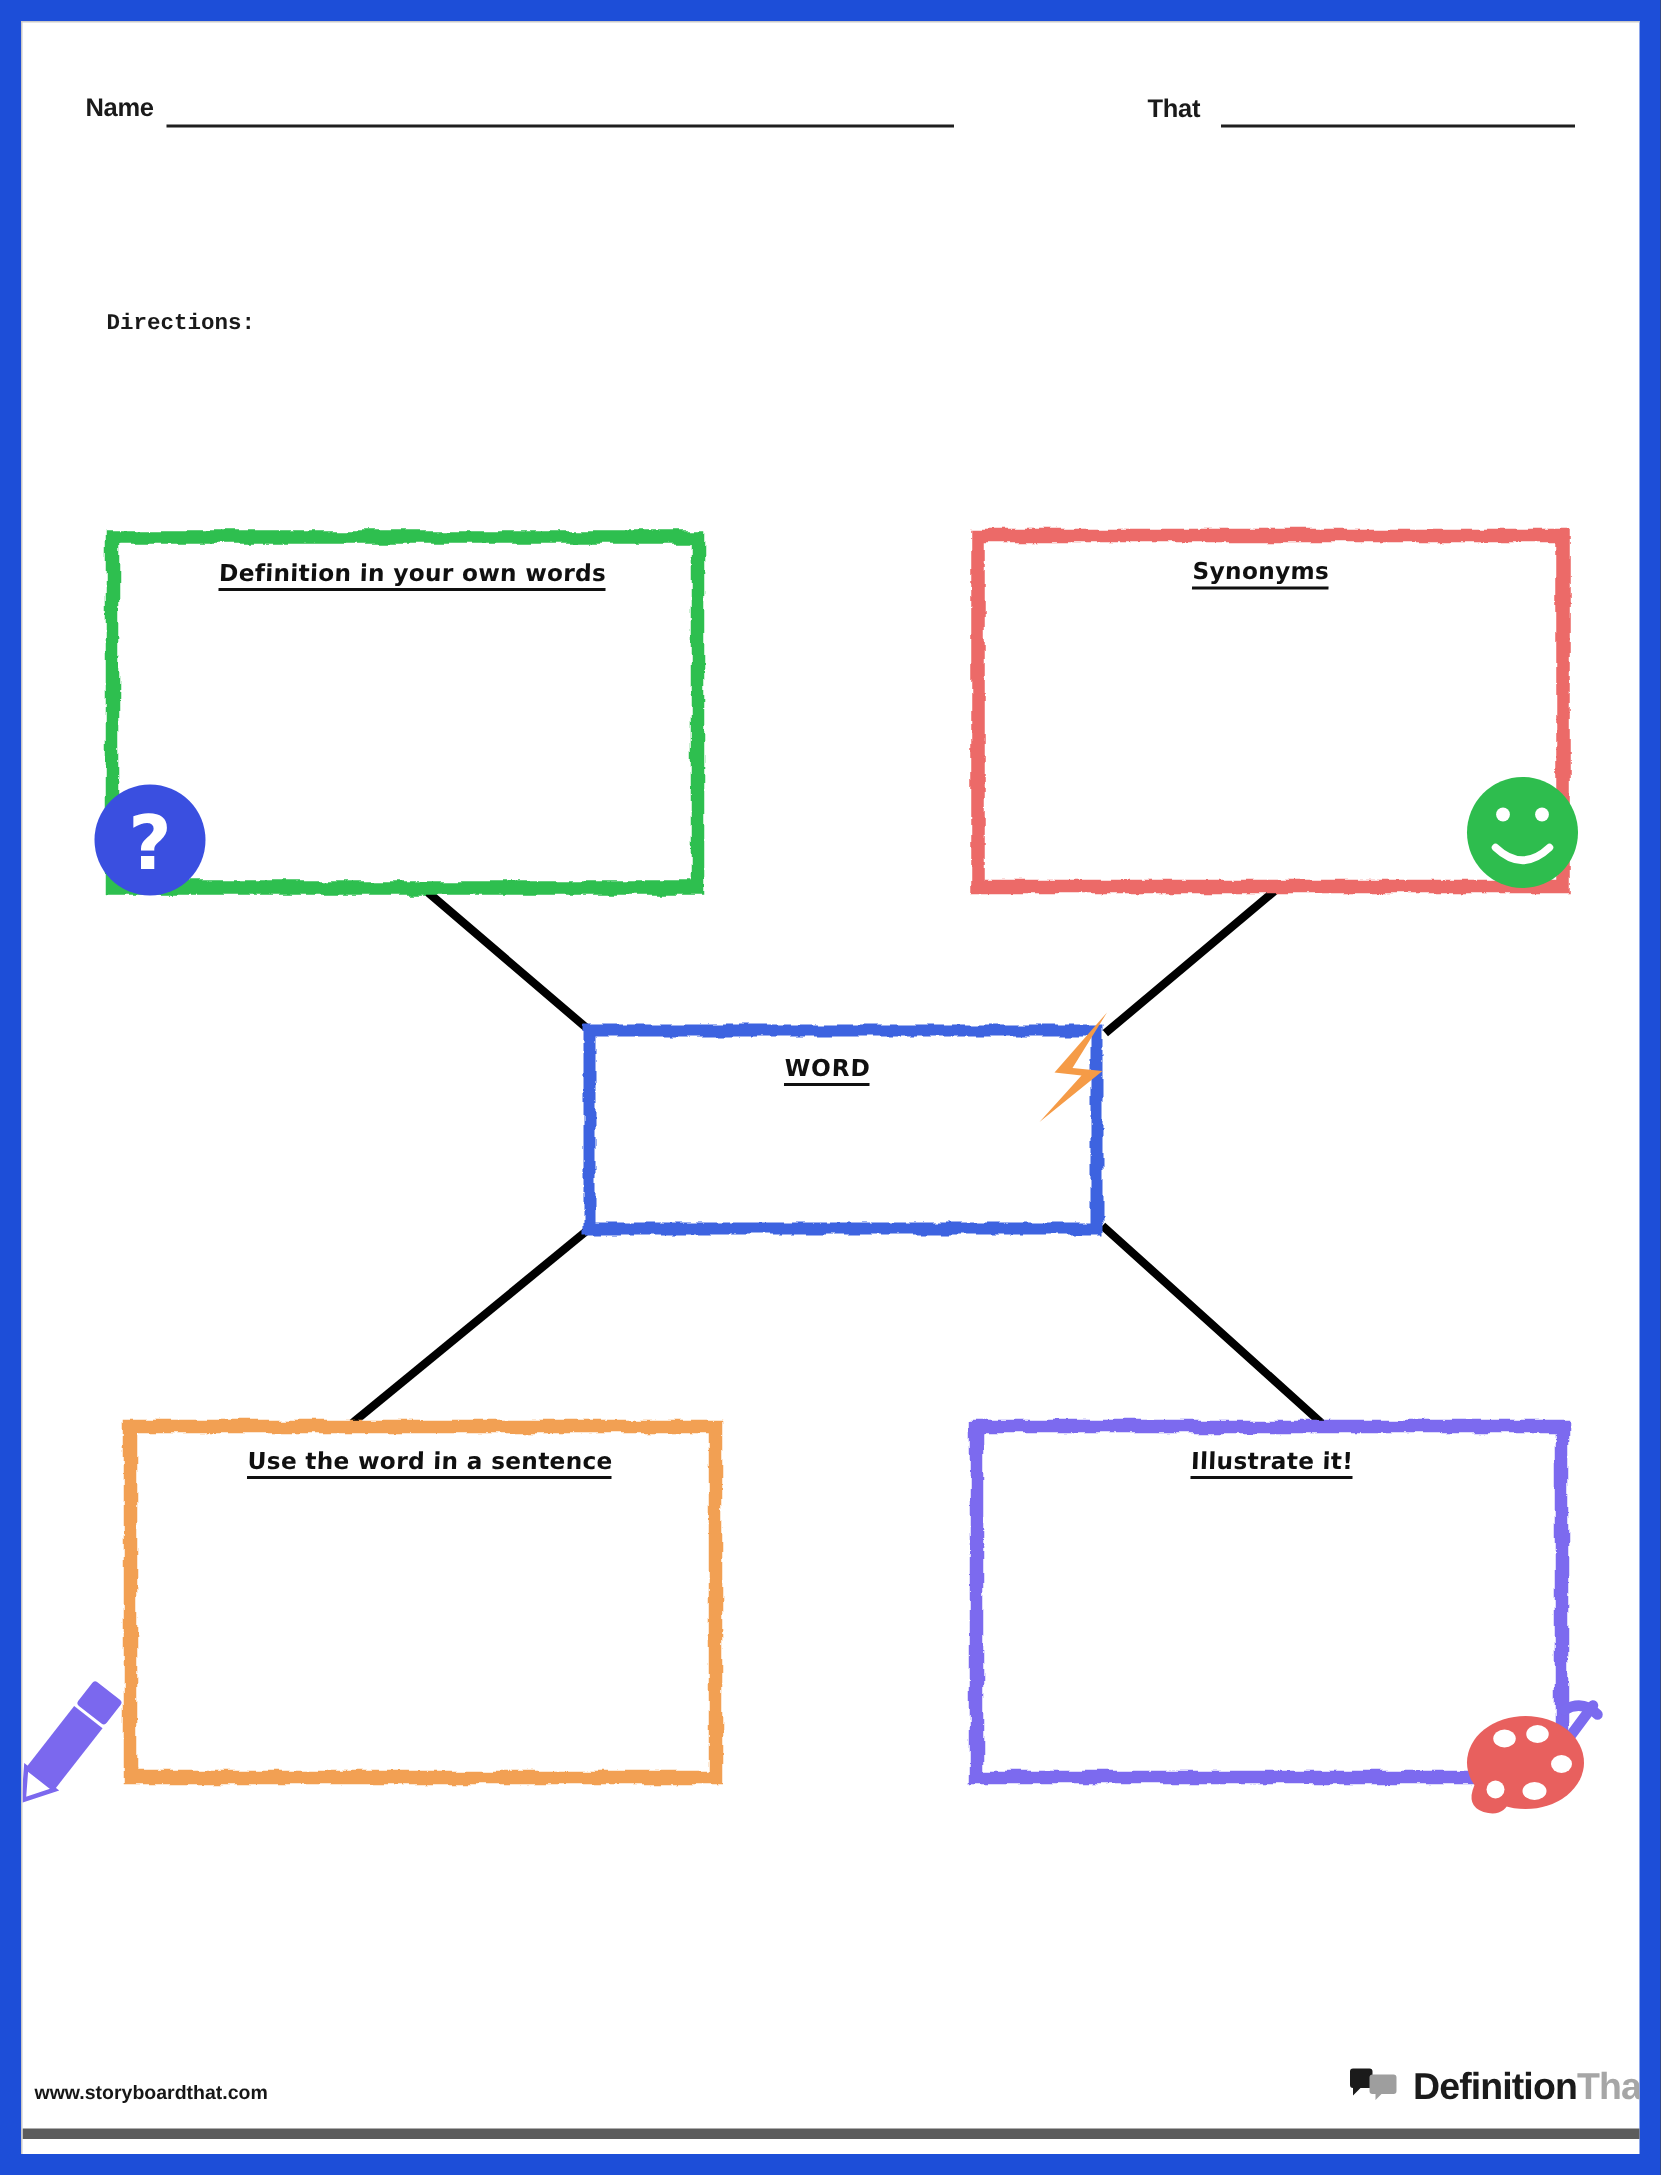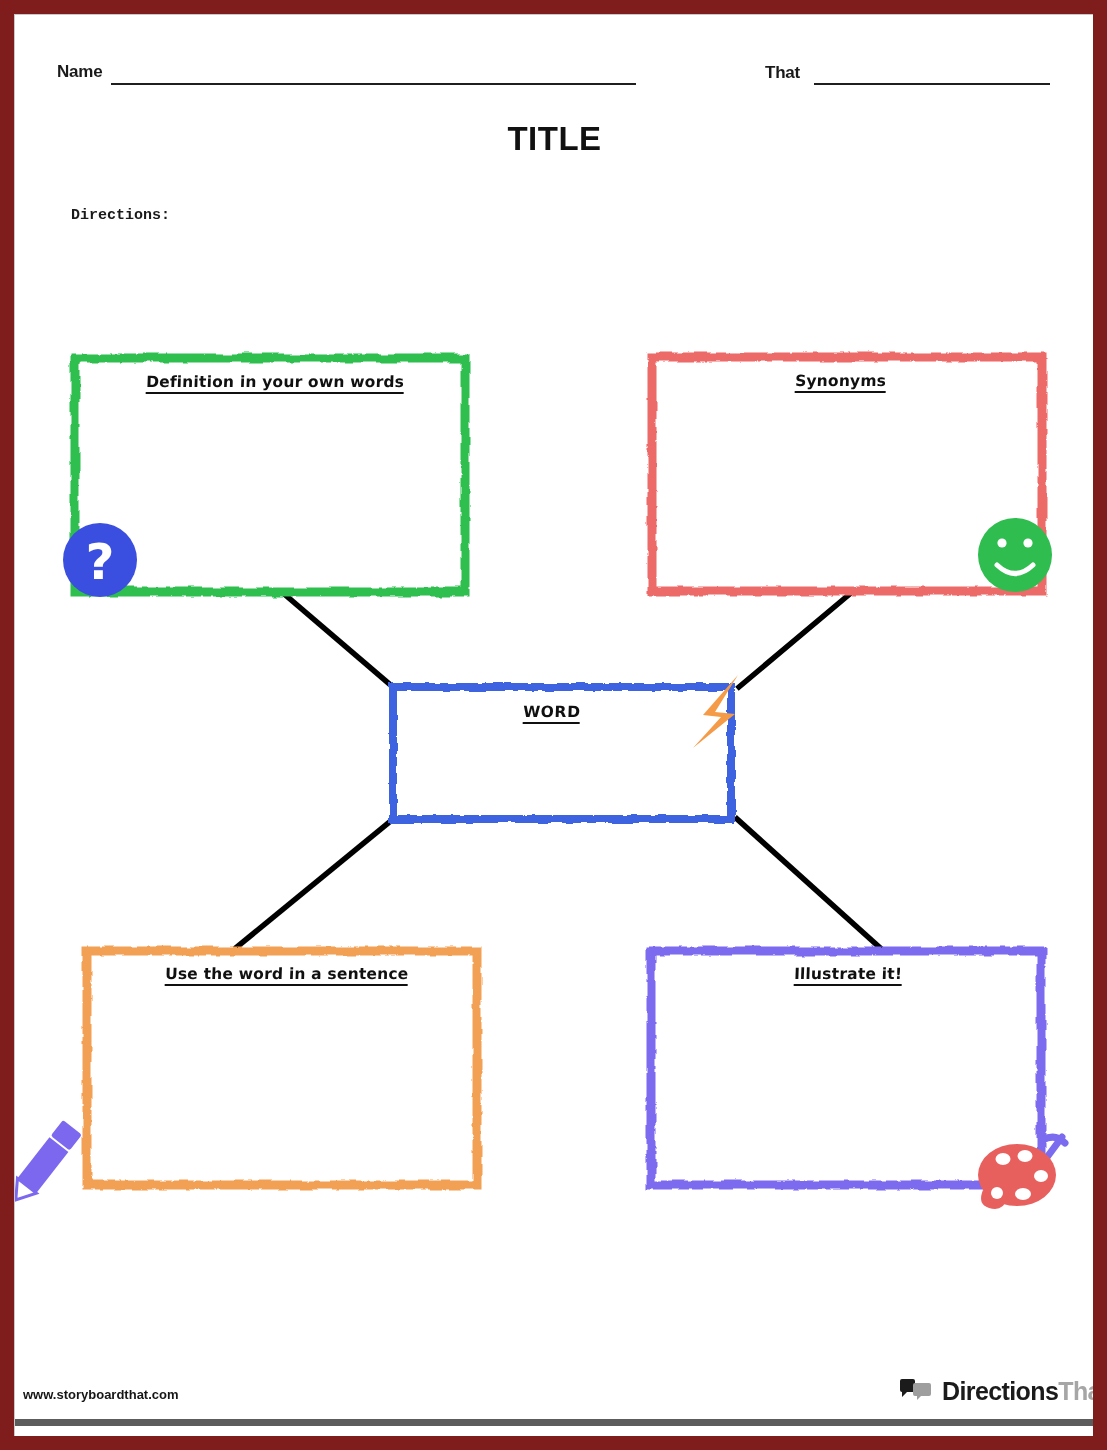--- a/index.html
+++ b/index.html
@@ -9,21 +9,21 @@
     height: 1450px;
     background: #000000;
     font-family: "Liberation Sans", sans-serif;
   }
 
   #page-frame {
     position: absolute;
     left: 0; top: 0;
     width: 1107px;
     height: 1450px;
-    background: #7f1d1d;
+    background: #1d4ed8;
   }
 
   #sheet {
     position: absolute;
     left: 14px;
     top: 14px;
     width: 1079px;
     height: 1422px;
     background: #ffffff;
     border-left: 1px solid #c9c9c9;
@@ -146,21 +146,20 @@
 
 <div id="page-frame">
   <div id="sheet">
 
     <div class="field-label" id="name-label">Name</div>
     <div class="field-rule" id="name-rule"></div>
 
     <div class="field-label" id="date-label">That</div>
     <div class="field-rule" id="date-rule"></div>
 
-    <div id="title">TITLE</div>
 
     <div id="directions">Directions:</div>
 
     <svg id="canvas" viewBox="0 0 1079 1422" xmlns="http://www.w3.org/2000/svg">
 
       <defs>
         <filter id="rough" x="-8%" y="-8%" width="116%" height="116%">
           <feTurbulence type="fractalNoise" baseFrequency="0.055" numOctaves="4" seed="7" result="noise"></feTurbulence>
           <feDisplacementMap in="SourceGraphic" in2="noise" scale="5.5" xChannelSelector="R" yChannelSelector="G"></feDisplacementMap>
         </filter>
@@ -229,20 +228,20 @@
     <div class="box-caption" id="cap-illustrate">Illustrate it!</div>
 
     <div id="footer-url">www.storyboardthat.com</div>
 
     <div id="footer-logo">
       <svg width="34" height="26" viewBox="0 0 34 26" xmlns="http://www.w3.org/2000/svg">
         <path d="M1 3 a2 2 0 0 1 2-2 h11 a2 2 0 0 1 2 2 v9 a2 2 0 0 1 -2 2 h-6 l-5 5 v-5 h-0 a2 2 0 0 1 -2 -2 z" fill="#1b1b1b"></path>
         <path d="M14 7 a2 2 0 0 1 2-2 h14 a2 2 0 0 1 2 2 v9 a2 2 0 0 1 -2 2 h-8 l-4 4 v-4 h-2 a2 2 0 0 1 -2 -2 z" fill="#9e9e9e"></path>
       </svg>
       <span class="logo-text">
-        <span class="logo-dark">Directions</span><span class="logo-gray">That</span>
+        <span class="logo-dark">Definition</span><span class="logo-gray">That</span>
       </span>
     </div>
 
     <div id="footer-rule"></div>
 
   </div>
 </div>
 
 </body></html>

